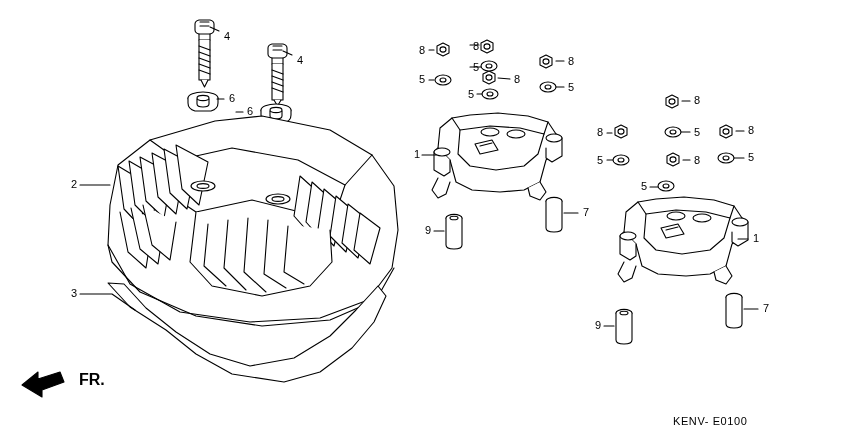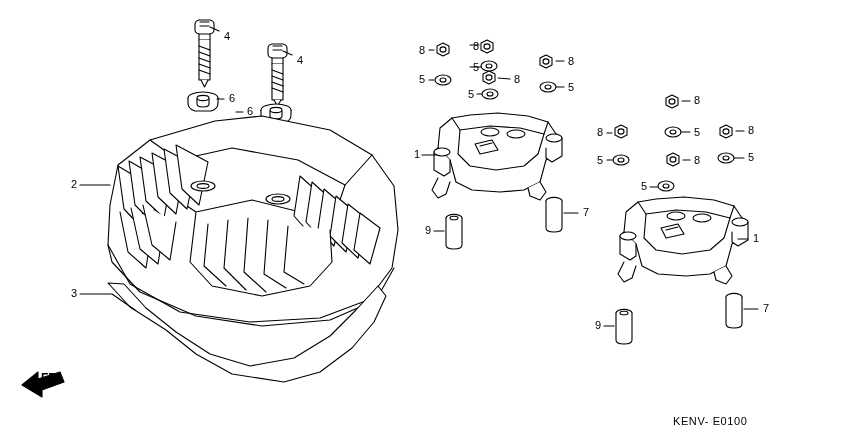--- a/index.html
+++ b/index.html
@@ -34,24 +34,25 @@
     position: absolute;
     font-family: "Liberation Sans", sans-serif;
     font-size: 11px;
     letter-spacing: 0.6px;
     color: #000000;
     white-space: nowrap;
   }
   .fr-label {
     position: absolute;
     font-family: "Liberation Sans", sans-serif;
-    font-size: 12px;
+    font-size: 16px;
     font-weight: bold;
     color: #000000;
     white-space: nowrap;
+    margin-left: 38px;
   }
 </style>
 </head>
 <body>
 
 <div id="page">
 
   <svg id="diagram-svg" viewBox="0 0 850 425">
     <g fill="none" stroke="#000000" stroke-width="1.1" stroke-linejoin="round" stroke-linecap="round">
 

